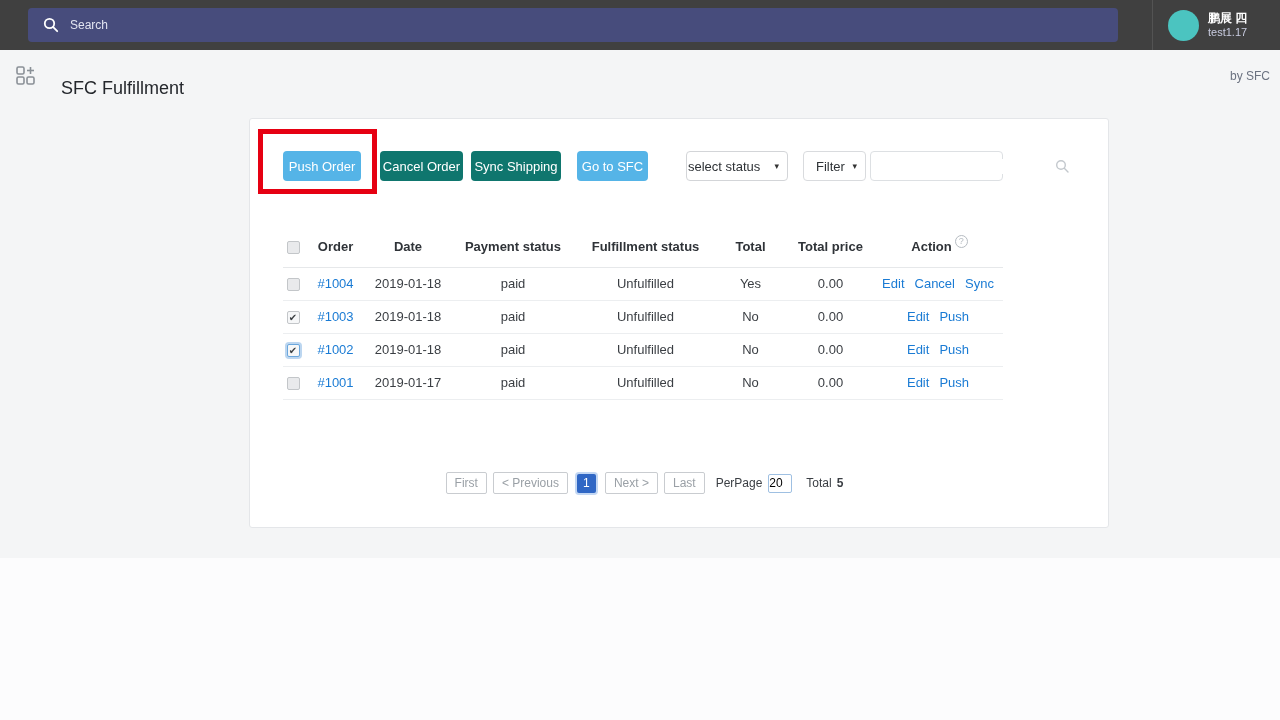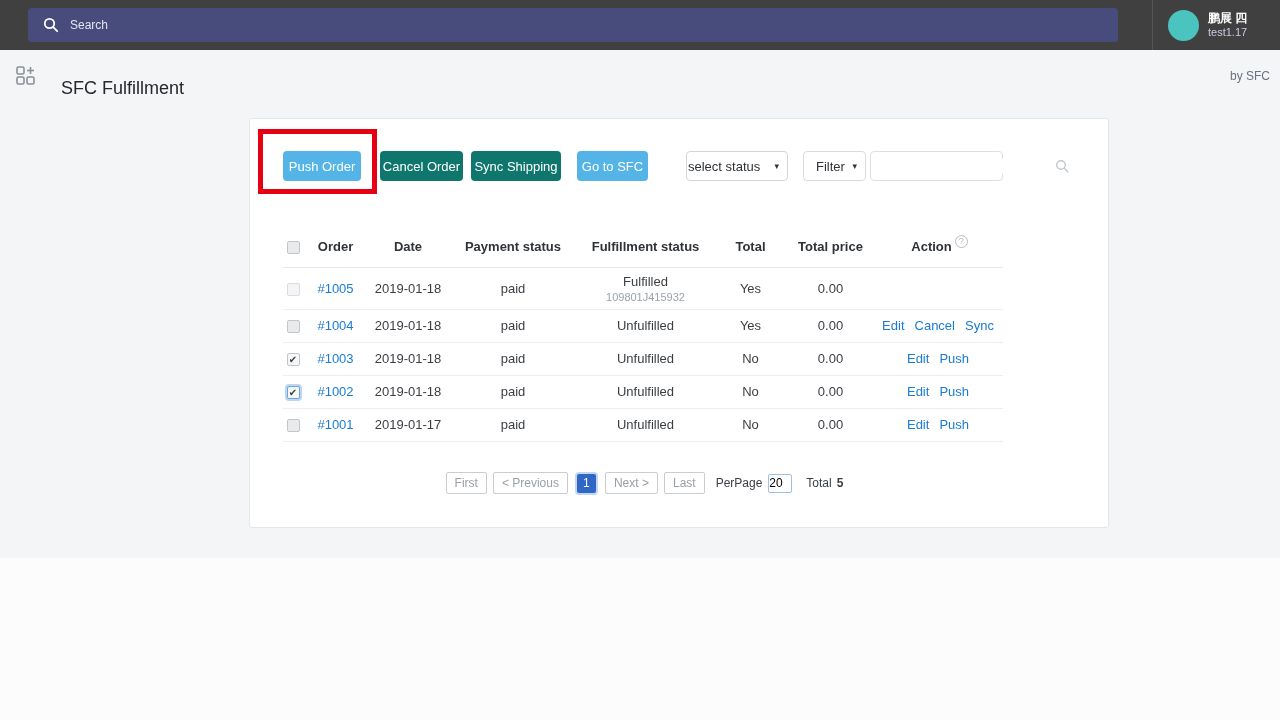--- a/index.html
+++ b/index.html
@@ -177,33 +177,20 @@
           <th>Date</th>
           <th>Payment status</th>
           <th>Fulfillment status</th>
           <th>Total</th>
           <th>Total price</th>
           <th>Action<span class="help-icon">?</span></th>
         </tr>
     </thead>
     <tbody>
         <tr>
-          <td><span class="cb disabled"></span></td>
-          <td><a class="link">#1005</a></td>
-          <td>2019-01-18</td>
-          <td>paid</td>
-          <td>
-            <div>Fulfilled</div>
-            <div class="tracking">109801J415932</div>
-          </td>
-          <td>Yes</td>
-          <td>0.00</td>
-          <td></td>
-        </tr>
-        <tr>
           <td><span class="cb"></span></td>
           <td><a class="link">#1004</a></td>
           <td>2019-01-18</td>
           <td>paid</td>
           <td>
             <div>Unfulfilled</div>
           </td>
           <td>Yes</td>
           <td>0.00</td>
           <td><a class="link action-link">Edit</a><a class="link action-link">Cancel</a><a class="link action-link">Sync</a></td>

